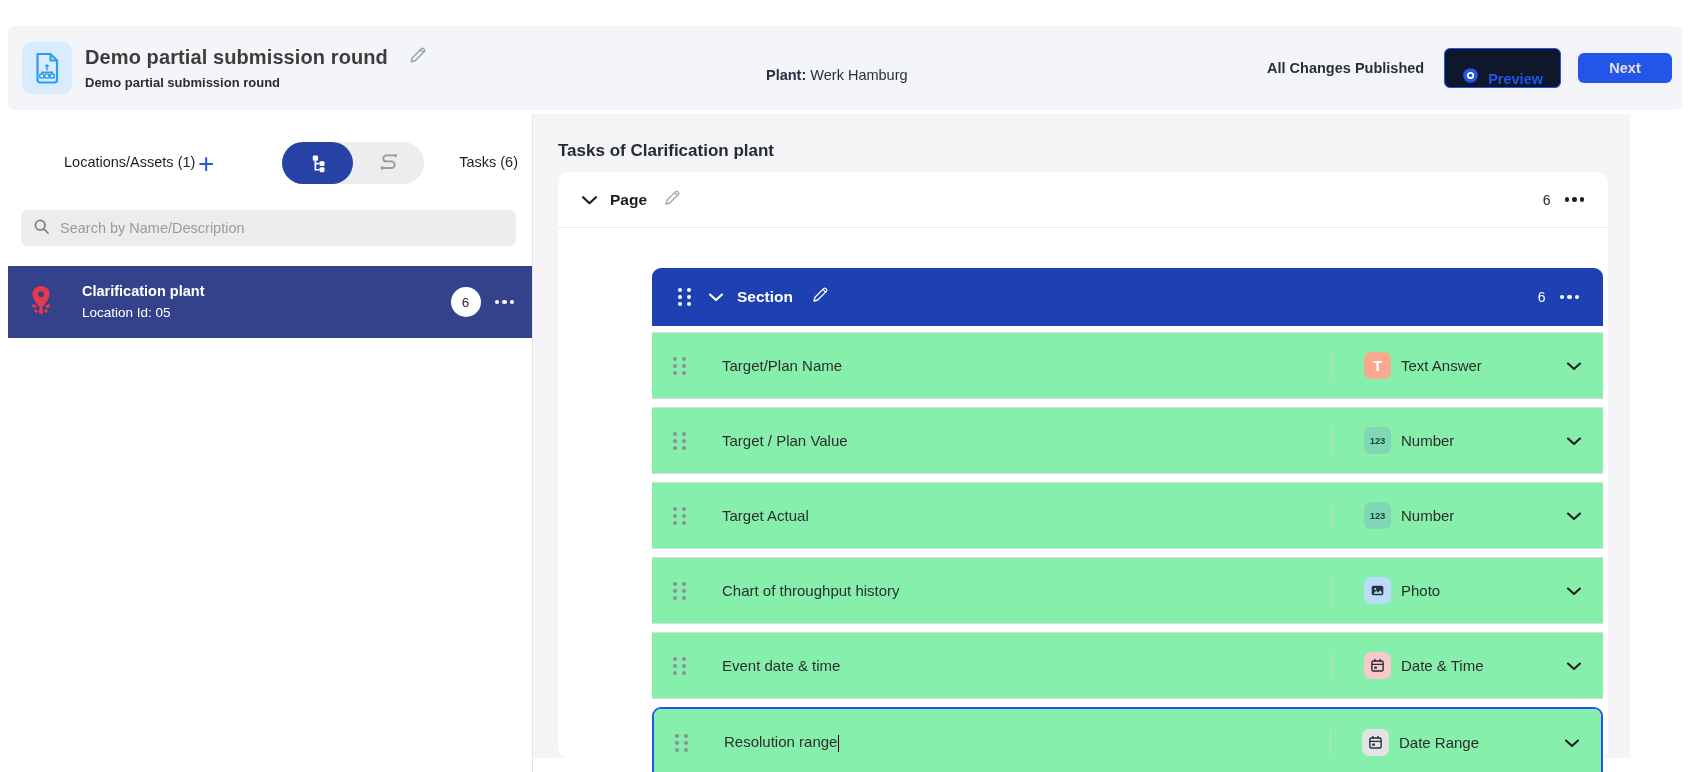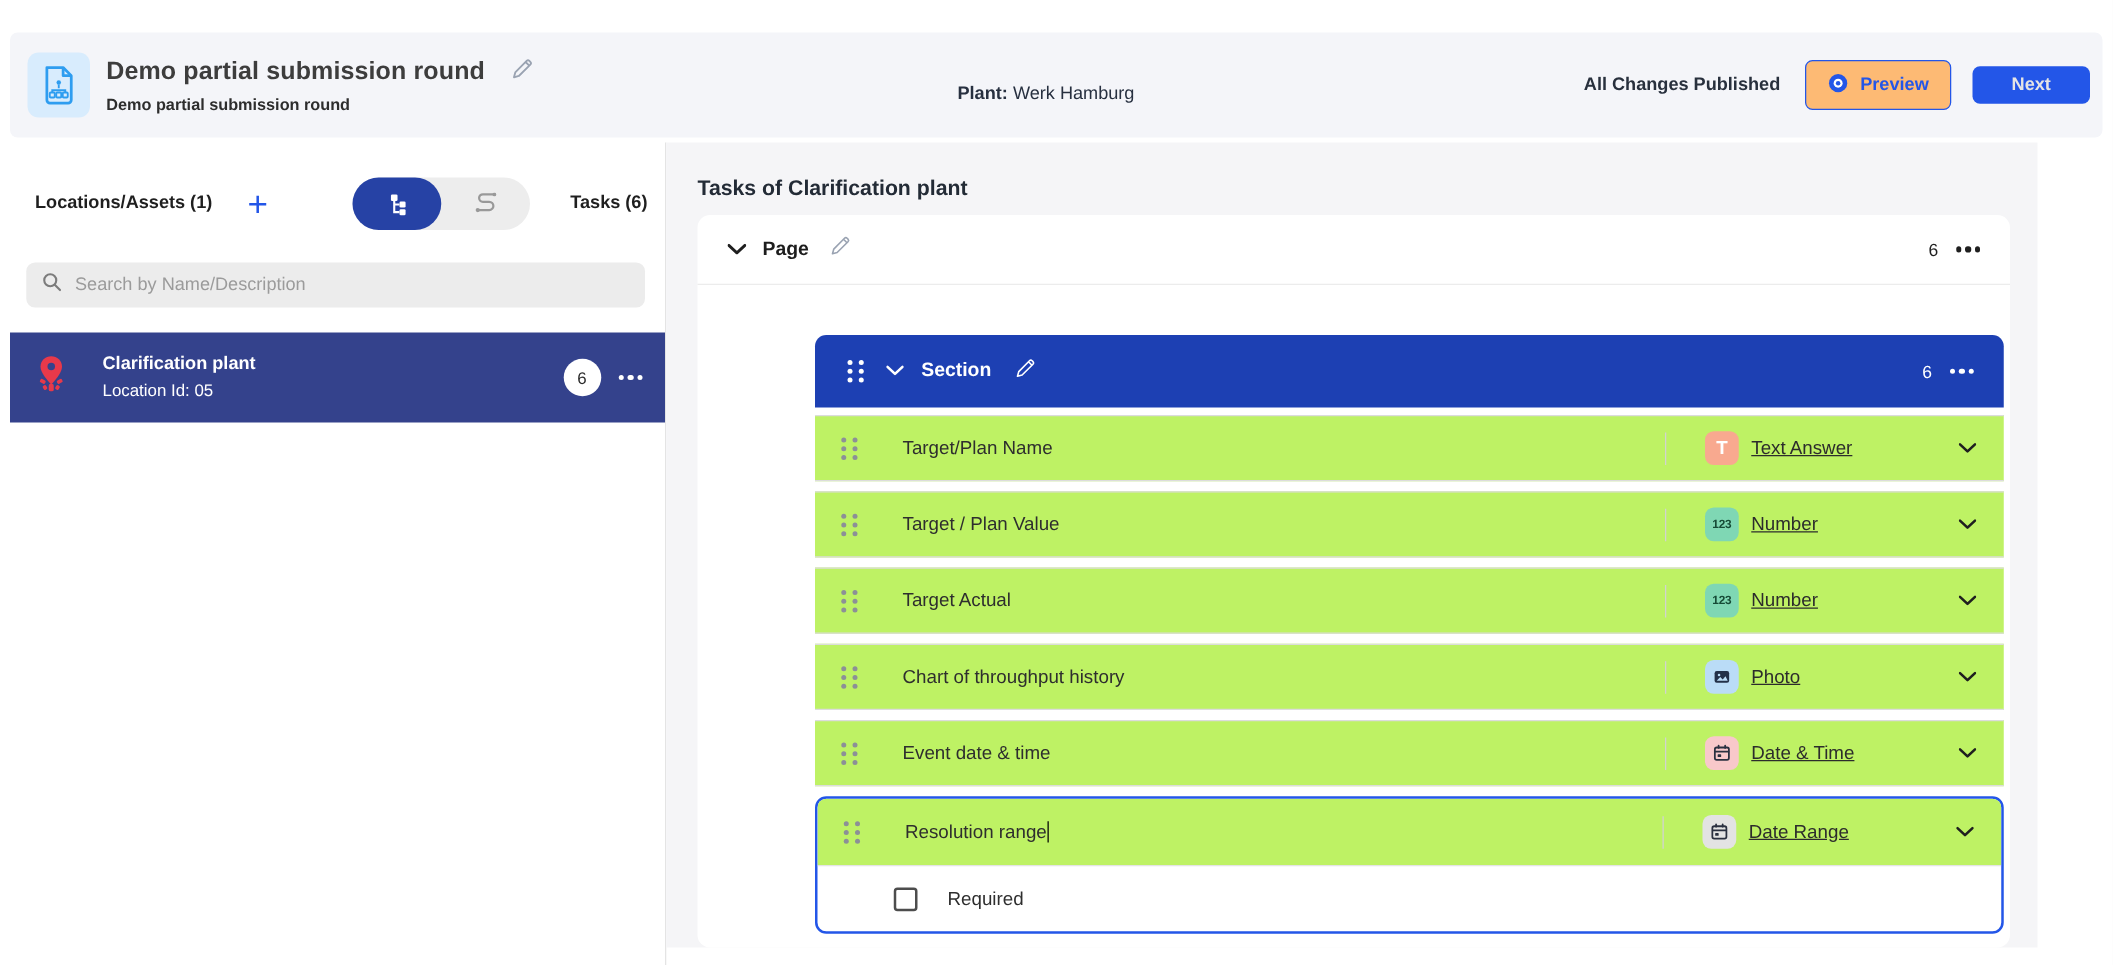--- a/index.html
+++ b/index.html
@@ -13,30 +13,30 @@
   .doc-tile { width:50px; height:52px; border-radius:9px; background:#d8ecfd; display:flex; align-items:center; justify-content:center; flex:0 0 auto; }
   .title-block { margin-left:13px; }
   .title-row { display:flex; align-items:center; }
   .round-title { font-size:20px; font-weight:700; color:#3d3d3d; letter-spacing:0.1px; }
   .round-sub { font-size:13px; font-weight:700; color:#2d2d2d; margin-top:6px; }
   .pencil-gray { margin-left:20px; }
   .plant { position:absolute; left:758px; top:50%; transform:translateY(-4%); font-size:14.5px; color:#273040; }
   .plant b { font-weight:700; }
   .topbar-right { margin-left:auto; display:flex; align-items:center; gap:17px; padding-right:10px; }
   .status { font-size:14.5px; font-weight:700; color:#28303d; margin-right:3px; }
-  .btn-outline { height:40px; padding:0 17px; background:#fdba74; border:1.5px solid #2356e8; border-radius:6px;
-                 color:#2356e8; font-size:14.5px; font-weight:700; display:flex; align-items:center; gap:9px; cursor:pointer;
+  .btn-outline { height:40px; padding:0 17px; background:#0f172a; border:1.5px solid #2356e8; border-radius:6px;
+                 color:#2356e8; font-size:14.5px; font-weight:700; display:flex; align-items:flex-end; gap:9px; cursor:pointer;
                  font-family:"Liberation Sans", sans-serif; }
   .btn-solid { height:30px; width:94px; background:#2356e8; border:none; border-radius:6px; color:#e5e5e5;
                font-size:14.5px; font-weight:700; cursor:pointer; font-family:"Liberation Sans", sans-serif; }
 
   
   .sidebar { position:absolute; left:8px; top:114px; width:525px; height:658px; background:#fff; border-right:1px solid #e4e4e4; }
   .sb-head { position:absolute; left:20px; right:14px; top:28px; height:44px; }
-  .sb-label { font-size:14.5px; font-weight:700; color:#1f1f1f; }
+  .sb-label { font-size:14.5px; font-weight:400; color:#1f1f1f;margin-left:36px; }
   .lbl-locations { position:absolute; left:0; top:12px; }
   .plus-add { position:absolute; left:170px; top:2px; color:#2356e8; font-size:28px; font-weight:400; line-height:40px; cursor:pointer; }
   .view-toggle { position:absolute; left:254px; top:0; width:142px; height:42px; background:#ededed; border-radius:21px; display:flex; }
   .tg { width:71px; height:42px; display:flex; align-items:center; justify-content:center; cursor:pointer; }
   .tg.active { background:#2642a5; border-radius:21px; }
   .lbl-tasks { position:absolute; right:0; top:12px; }
   .search { position:absolute; left:13px; right:16px; top:96px; height:36px; background:#ececec; border-radius:7px;
             display:flex; align-items:center; padding-left:12px; gap:10px; }
   .search input { flex:1; border:none; background:transparent; outline:none; font-size:14.5px; color:#444;
                   font-family:"Liberation Sans", sans-serif; }
@@ -62,38 +62,38 @@
   .head-count { margin-left:auto; font-size:14px; color:#1f1f1f; margin-right:14px; }
   .dots-dark { color:#1f1f1f; cursor:pointer; }
 
   .section { margin:40px 5px 0 94px; }
   .sec-head { height:58px; background:#1d40b3; border-radius:9px 9px 0 0; display:flex; align-items:center; padding:0 24px 0 26px; color:#fff; }
   .sec-label { font-size:15.5px; font-weight:700; margin-left:14px;text-align:right; }
   .sec-head .pencil-white { margin-left:18px; }
   .sec-count { margin-left:auto; font-size:14px; margin-right:14px; }
   .dots-white { color:#fff; cursor:pointer; }
 
-  .trow { height:53px; background:#bef264; border-top:1px solid #dcdcdc; border-bottom:1px solid #dcdcdc;
+  .trow { height:67px; background:#86efac; border-top:1px solid #dcdcdc; border-bottom:1px solid #dcdcdc;
           margin-bottom:8px; display:flex; align-items:center; padding-left:21px; }
   #task-list { padding-top:6px; }
   .drag { display:grid; grid-template-columns:4px 4px; gap:3px 5px; cursor:grab; }
   .drag i { width:4px; height:4px; border-radius:50%; background:#8c9097; display:block; }
   .sec-head .drag i { background:#fff; }
   .sec-head .drag { margin-right:2px; }
   .tname { margin-left:36px; font-size:15px; color:#2e2e2e; }
   .caret { display:inline-block; width:0; height:17px; border-right:1.5px solid #000; margin-left:1px; vertical-align:middle; }
   .tr-right { margin-left:auto; display:flex; align-items:center; width:271px; }
   .vdiv { width:1px; height:26px; background:#d2d2d2; }
   .chip { margin-left:31px; width:27px; height:27px; border-radius:7px; display:flex; align-items:center; justify-content:center; flex:0 0 auto; }
   .chip-text-answer-icon { background:#f8a98f; color:#fff; font-size:15px; font-weight:700; }
   .chip-number-icon { background:#7fd7b4; color:#164b37; font-size:9.5px; font-weight:700; letter-spacing:-0.2px; }
   .chip-photo-icon { background:#badcf7; }
   .chip-date-time-icon { background:#f8c8ca; }
   .chip-date-range-icon { background:#e3e3e3; }
-  .ttype { margin-left:10px; font-size:15px; color:#2c2c2c;text-decoration:underline; }
+  .ttype { margin-left:10px; font-size:15px; color:#2c2c2c; }
   .chev { margin-left:auto; margin-right:22px; cursor:pointer; }
 
   .sel-card { border:2px solid #2356e8; border-radius:9px; margin-bottom:6px; background:#fff; overflow:hidden; }
   .sel-card .trow { border:none; margin:0; }
   .sel-divider { height:1px; background:#e4e4e4; }
   .req-row { height:52px; display:flex; align-items:center; padding-left:61px; }
   .cb { width:19px; height:19px; border:2px solid #4d4d4d; border-radius:3px; cursor:pointer; flex:0 0 auto; }
   .req-label { margin-left:24px; font-size:15px; color:#2e2e2e; }
 
   

